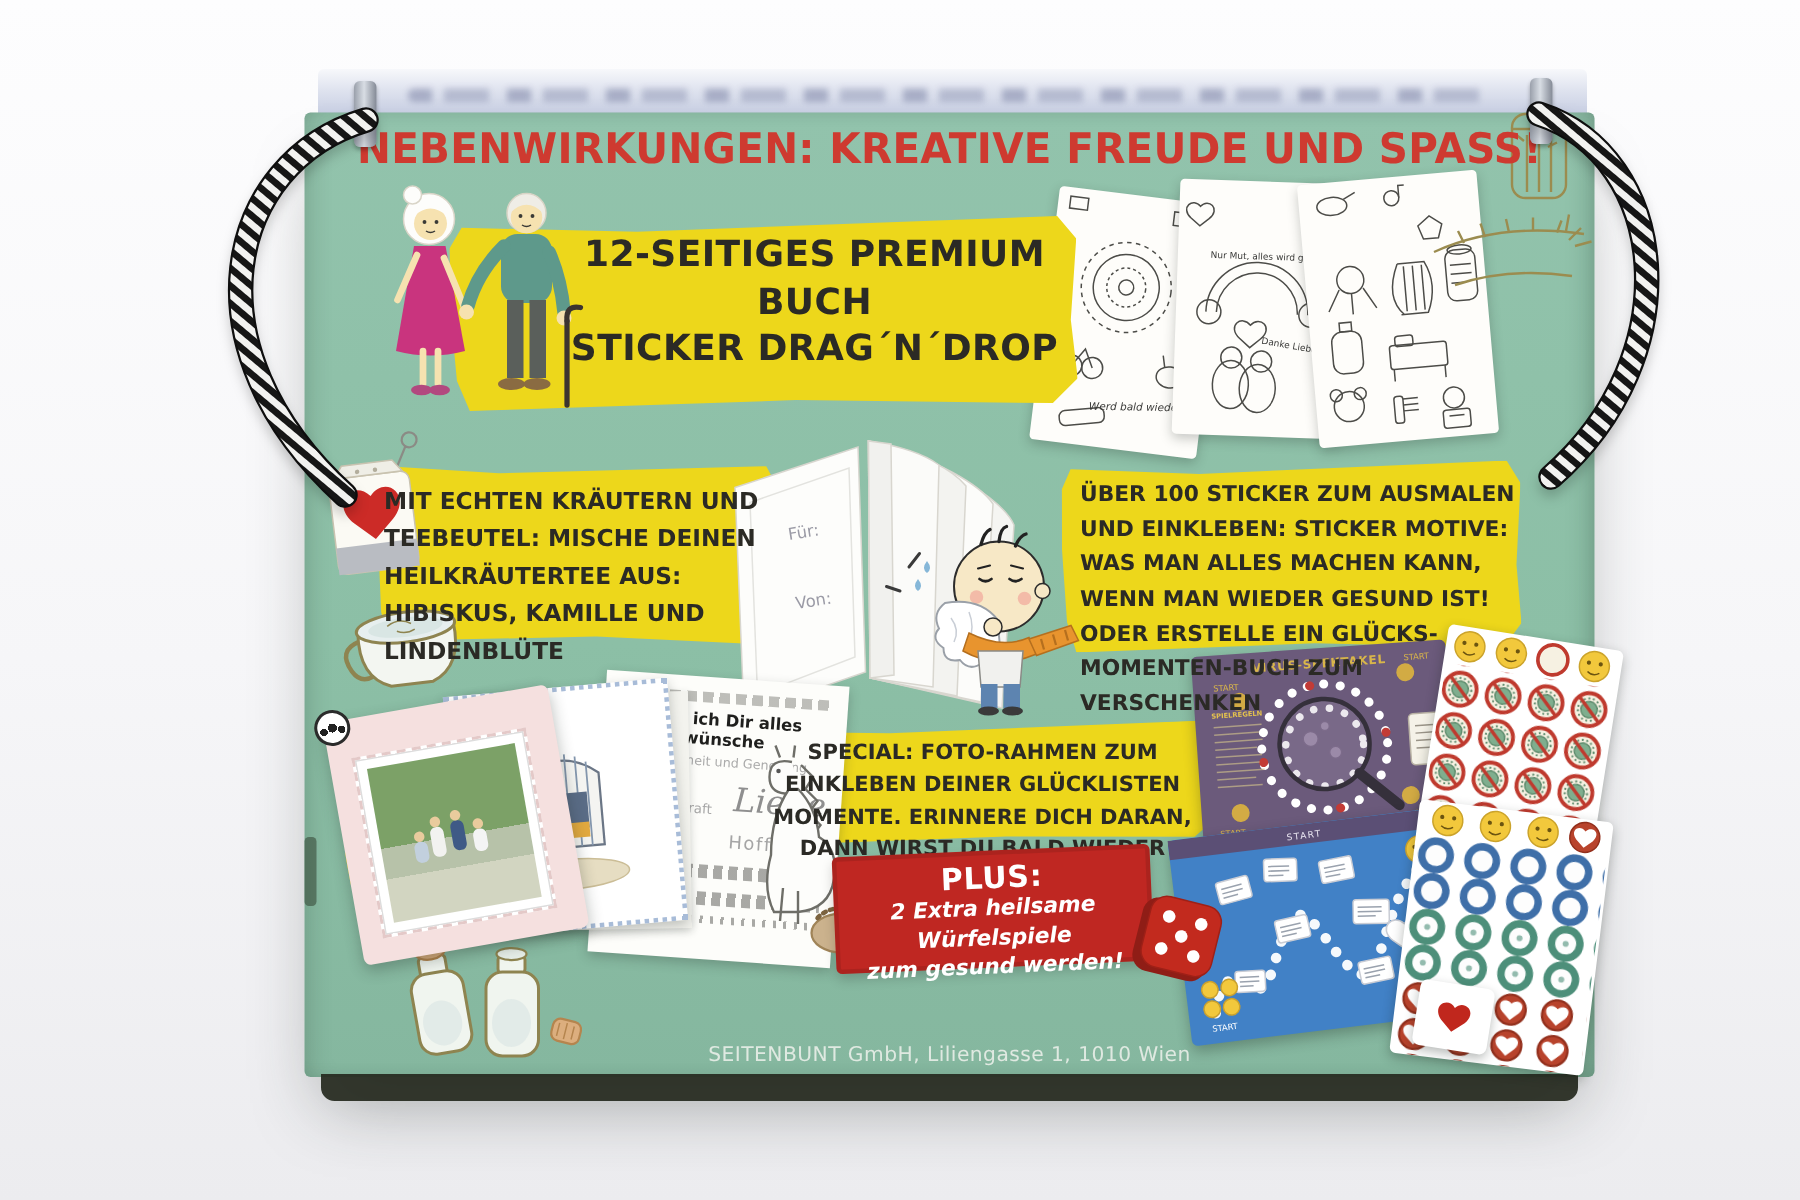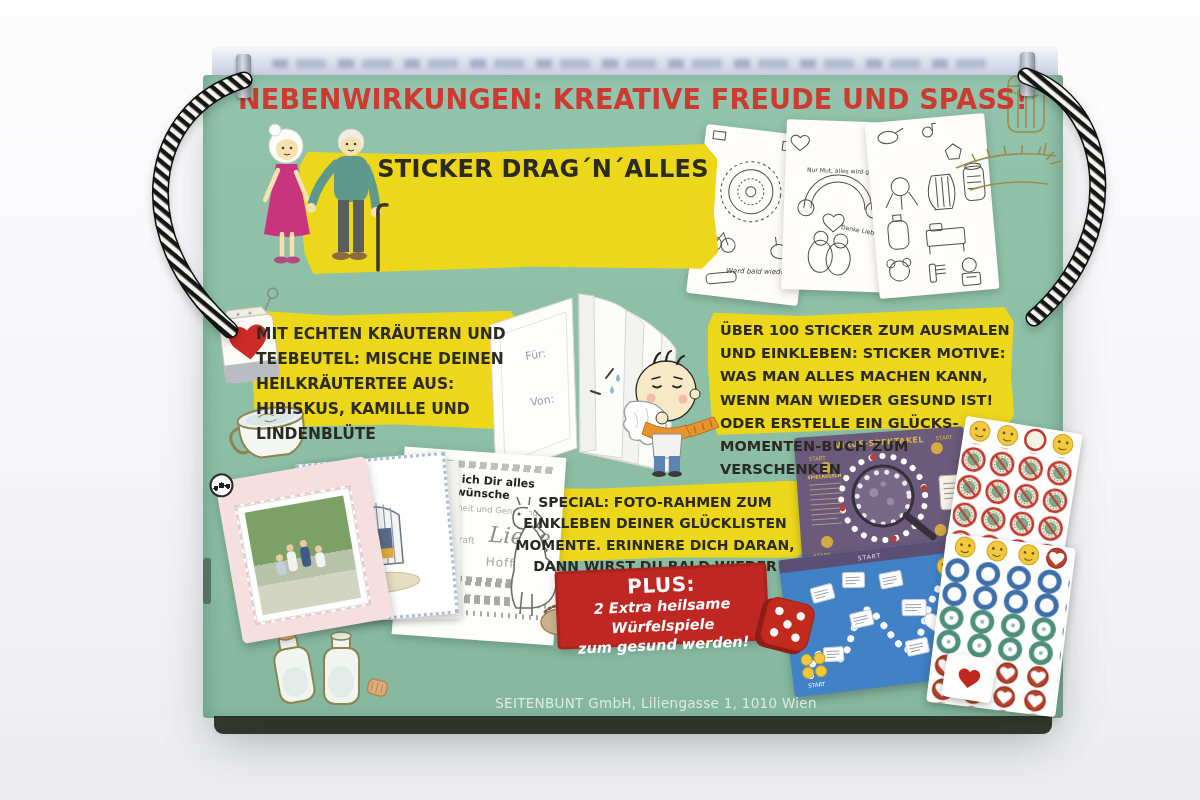--- a/index.html
+++ b/index.html
@@ -40,21 +40,21 @@
   .t-a .big{font-size:24px;line-height:1.32;letter-spacing:.3px;}
   .t-a .small{font-size:15.5px;line-height:1.4;margin-top:7px;}
   .t-b{left:256px;top:322px;width:258px;font-size:15.5px;line-height:1.62;}
   .t-c{left:720px;top:319px;width:294px;text-align:left;font-size:14.5px;line-height:1.6;}
   .t-d{left:506px;top:492px;width:298px;text-align:center;font-size:14px;line-height:1.52;}
   .plus{left:556px;top:567px;width:212px;height:78px;z-index:5;background:#bf2722;border-radius:4px;
         transform:rotate(-2.5deg);box-shadow:inset 0 0 0 3px rgba(0,0,0,.1),0 4px 8px rgba(0,0,0,.18);
         color:#fff;text-align:center;padding-top:6px;box-sizing:border-box;}
   .plus .p-title{font-size:20px;font-weight:700;letter-spacing:.5px;}
   .plus .p-line{font-size:14.5px;font-weight:700;font-style:italic;line-height:1.35;}
-  .footer{left:203px;top:695px;width:860px;text-align:center;z-index:5;font-size:13.5px;color:#dfe9e1;letter-spacing:.3px;padding-left:23px;}
+  .footer{left:203px;top:695px;width:860px;text-align:center;z-index:5;font-size:13.5px;color:#dfe9e1;letter-spacing:.3px;}
 
   
   .ill{z-index:4;}
   .sheet{background:#fefdfa;box-shadow:0 3px 8px rgba(30,40,34,.25);border-radius:3px;z-index:2;}
   .board{border-radius:4px;box-shadow:0 4px 9px rgba(20,30,24,.3);z-index:4;}
   .stick{background:#fff;border-radius:4px;box-shadow:0 3px 8px rgba(20,30,24,.3);z-index:4;}
 
   
   .wish-sheet{left:398px;top:452px;width:162px;height:188px;background:#fdfdfa;transform:rotate(4deg);
               box-shadow:0 3px 8px rgba(30,40,34,.25);z-index:4;padding:10px 10px;box-sizing:border-box;}
@@ -190,21 +190,22 @@
   </svg>
 
   <div class="abs swash sw-a"></div>
   <div class="abs swash sw-b"></div>
   <div class="abs swash sw-c"></div>
   <div class="abs swash sw-d"></div>
   <div class="abs swash sw-e"></div>
 
   <div class="abs headline">NEBENWIRKUNGEN: KREATIVE FREUDE UND SPASS!</div>
   <div class="abs blocktext t-a">
-    <div class="big">STICKER DRAG´N´ALLES</div>
+    <div class="big">12-SEITIGES PREMIUM BUCH</div>
+    <div class="big">STICKER DRAG´N´DROP</div>
   </div>
   <div class="abs blocktext t-b">MIT ECHTEN KRÄUTERN UND TEEBEUTEL: MISCHE DEINEN HEILKRÄUTERTEE AUS: HIBISKUS, KAMILLE UND LINDENBLÜTE</div>
   <div class="abs blocktext t-c">ÜBER 100 STICKER ZUM AUSMALEN UND EINKLEBEN: STICKER MOTIVE: WAS MAN ALLES MACHEN KANN, WENN MAN WIEDER GESUND IST! ODER ERSTELLE EIN GLÜCKS-MOMENTEN-BUCH ZUM VERSCHENKEN</div>
   <div class="abs blocktext t-d">SPECIAL: FOTO-RAHMEN ZUM EINKLEBEN DEINER GLÜCKLISTEN MOMENTE. ERINNERE DICH DARAN, DANN WIRST DU BALD WIEDER GESUND!</div>
   <div class="abs plus">
     <div class="p-title">PLUS:</div>
     <div class="p-line">2 Extra heilsame Würfelspiele</div>
     <div class="p-line">zum gesund werden!</div>
   </div>
   <div class="abs footer">SEITENBUNT GmbH, Liliengasse 1, 1010 Wien</div>

